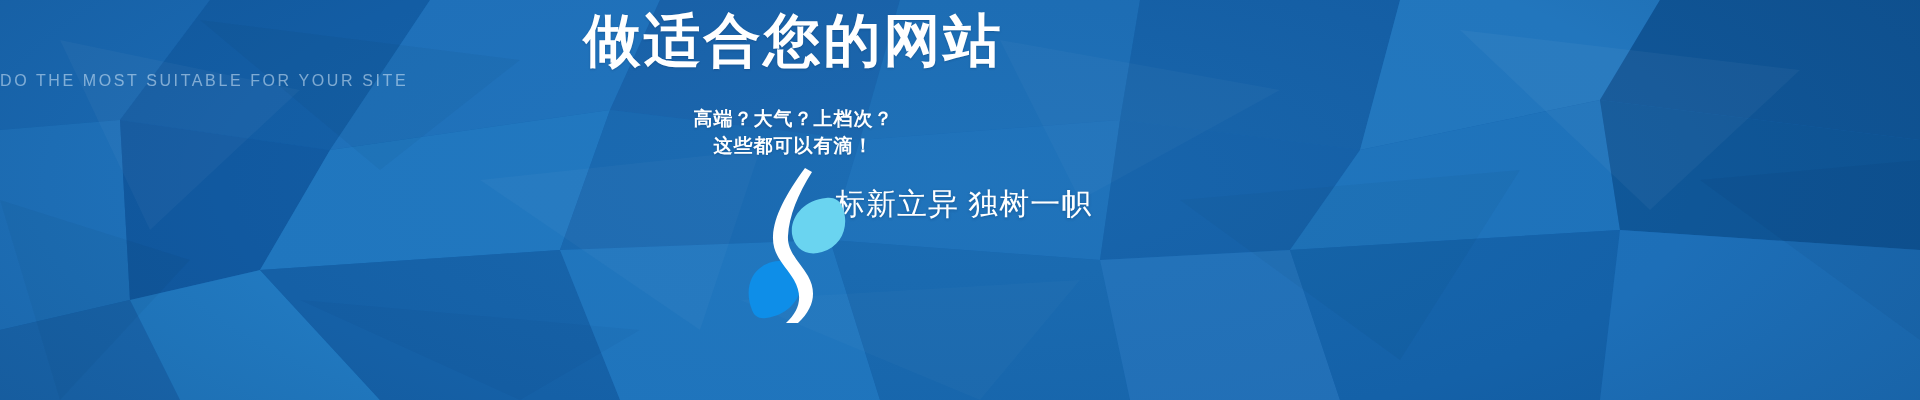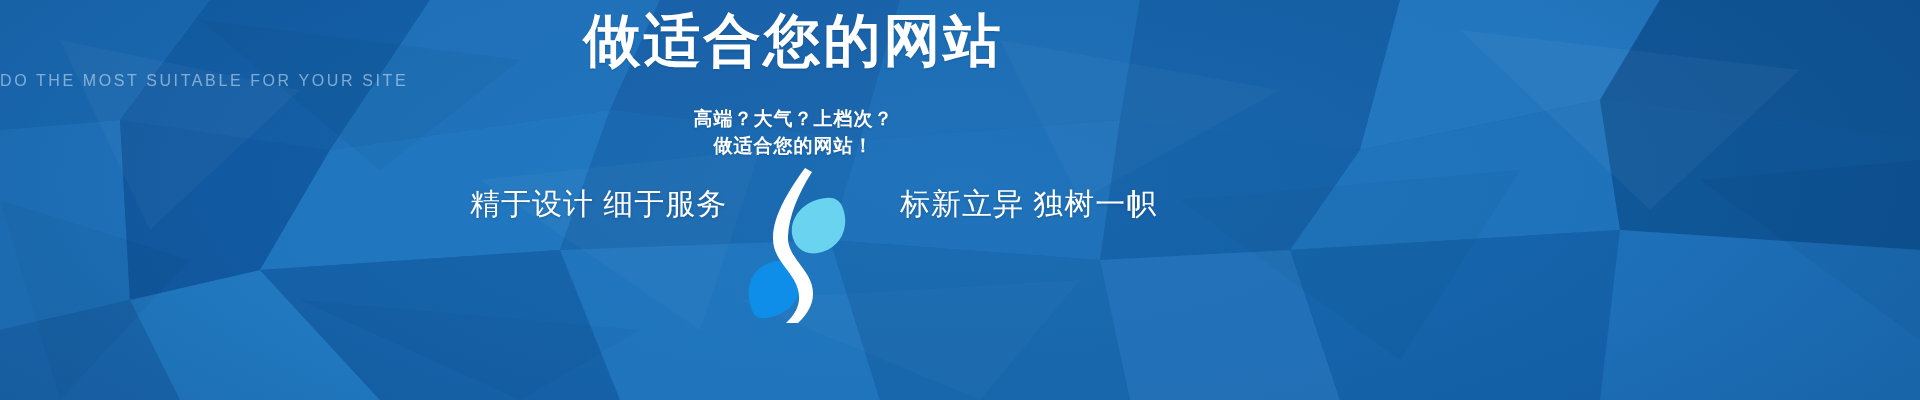--- a/index.html
+++ b/index.html
@@ -97,21 +97,21 @@
     top: 183px;
     color: #ffffff;
     font-size: 30px;
     font-weight: normal;
     letter-spacing: 1px;
     line-height: 42px;
     text-shadow: 0 1px 3px rgba(5,40,80,0.3);
     white-space: nowrap;
   }
   .slogan.left  { left: 470px; }
-  .slogan.right { left: 900px; text-align: center; }
+  .slogan.right { left: 835px; text-align: center; }
 
   #logo-mark {
     position: absolute;
     left: 742px;
     top: 168px;
     width: 110px;
     height: 155px;
   }
   #logo-mark svg { display: block; width: 110px; height: 155px; }
 </style>
@@ -166,23 +166,22 @@
   <div id="bg-vignette"></div>
 
   <div id="content">
 
     <div class="headline">做适合您的网站</div>
 
     <div class="subhead-en">DO THE MOST SUITABLE FOR YOUR SITE</div>
 
     <div class="tagline l1">高端？大气？上档次？</div>
 
-    <div class="tagline l2">做适合您的网站！</div>
+    <div class="tagline l2">这些都可以有滴！</div>
 
-    <div class="slogan left">精于设计 细于服务</div>
 
     <div class="slogan right">标新立异 独树一帜</div>
 
     <div id="logo-mark">
       <svg viewBox="0 0 110 155" xmlns="http://www.w3.org/2000/svg">
 
         <path d="M10 142 C2 122 8 100 30 94 C46 90 58 100 59 114
                  C60 132 44 148 24 150 C17 151 12 148 10 142 Z" fill="#0e8ee8"></path>
 
         <path d="M100 38 C108 56 101 78 80 84 C64 89 52 80 50 66

